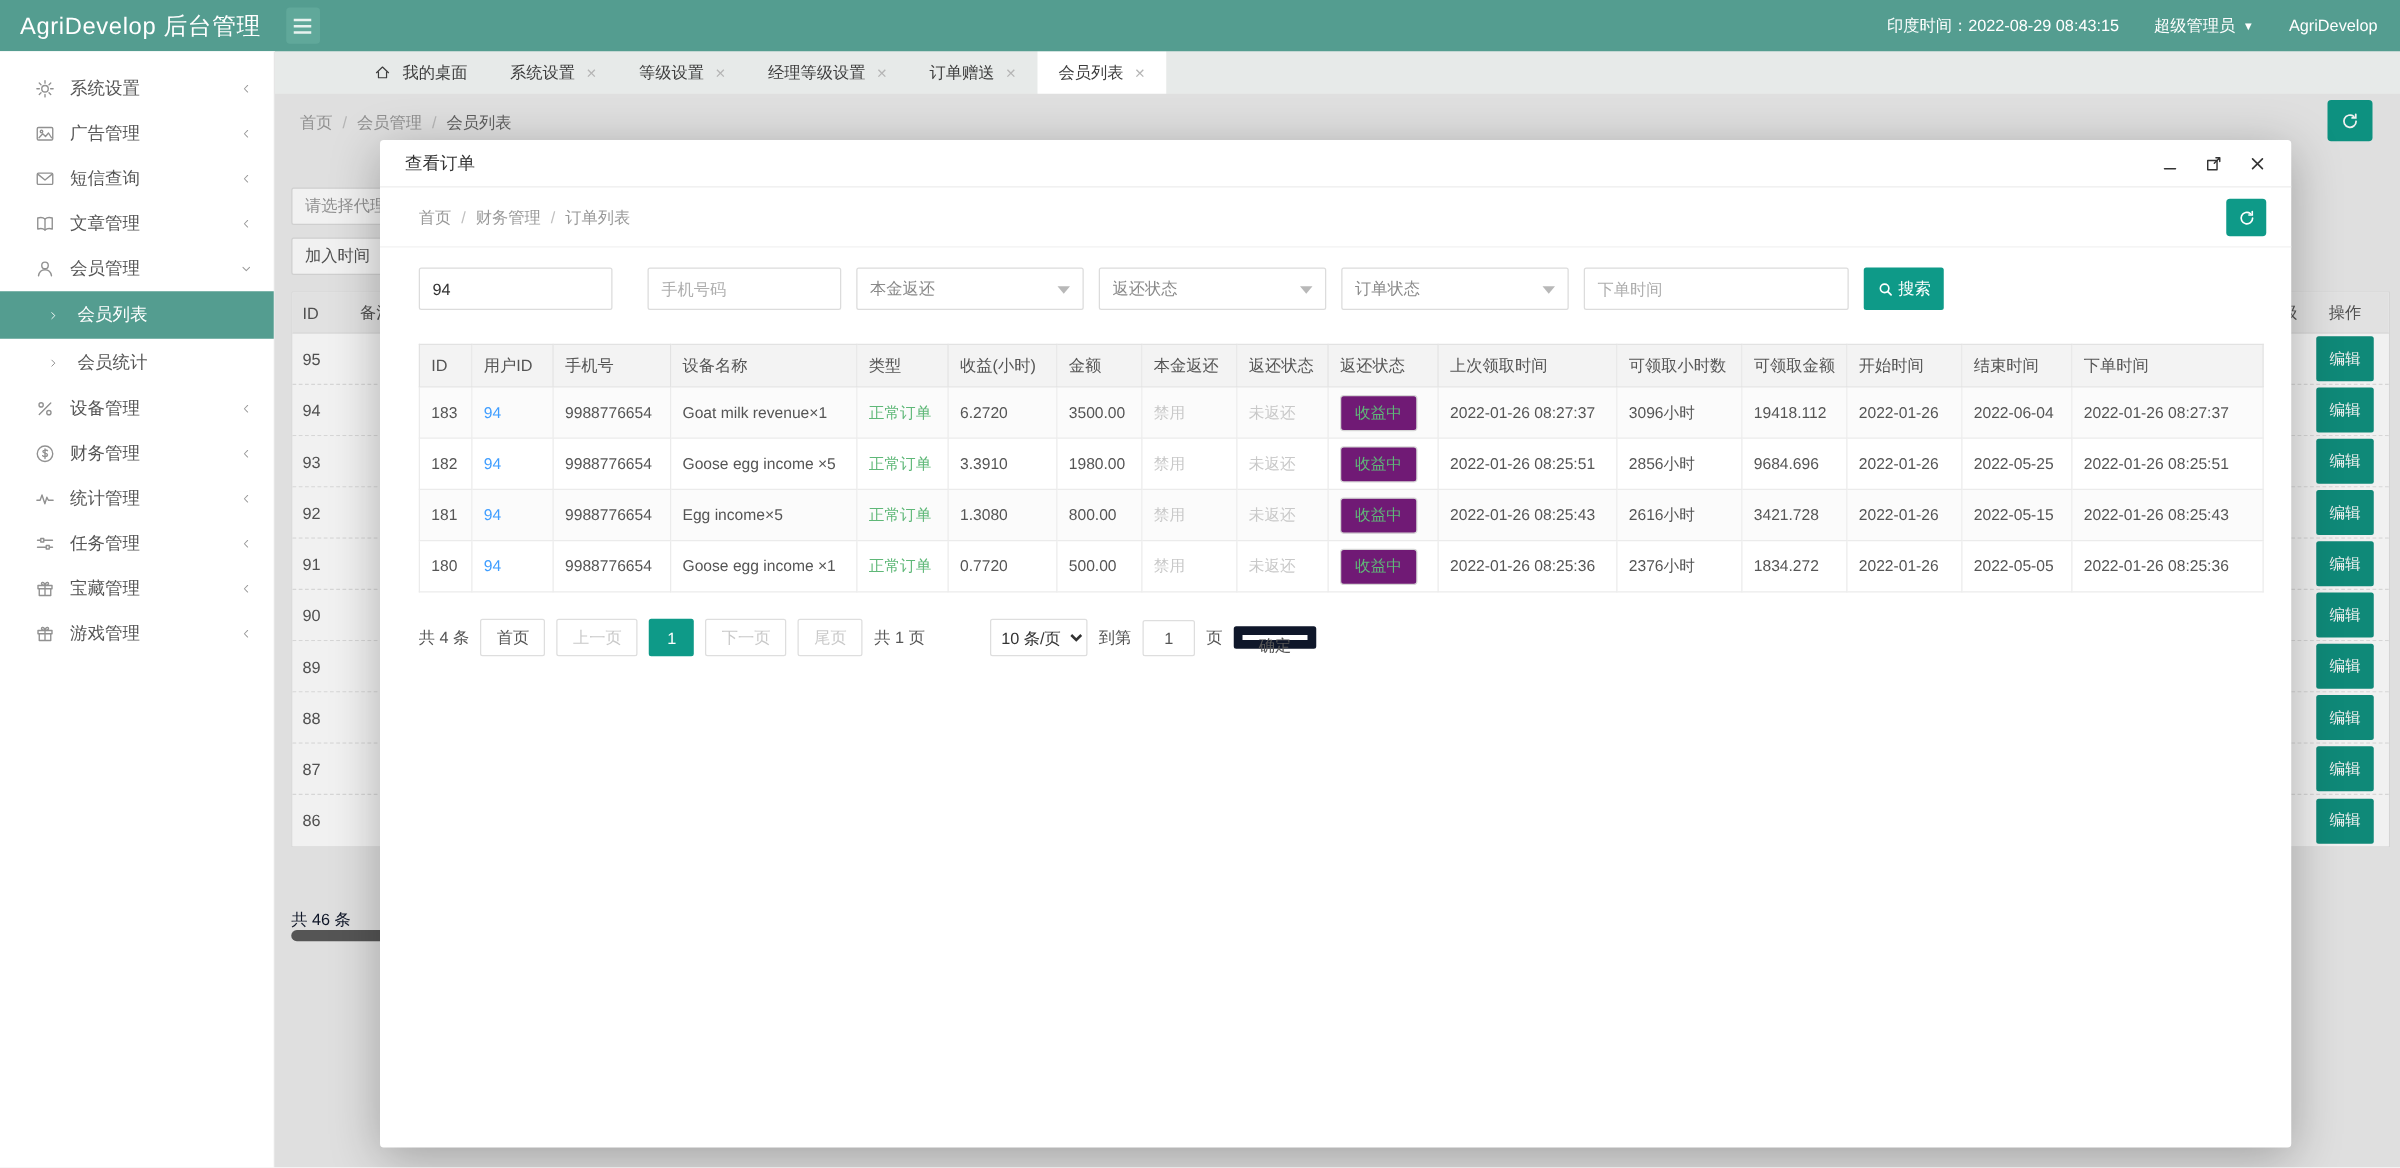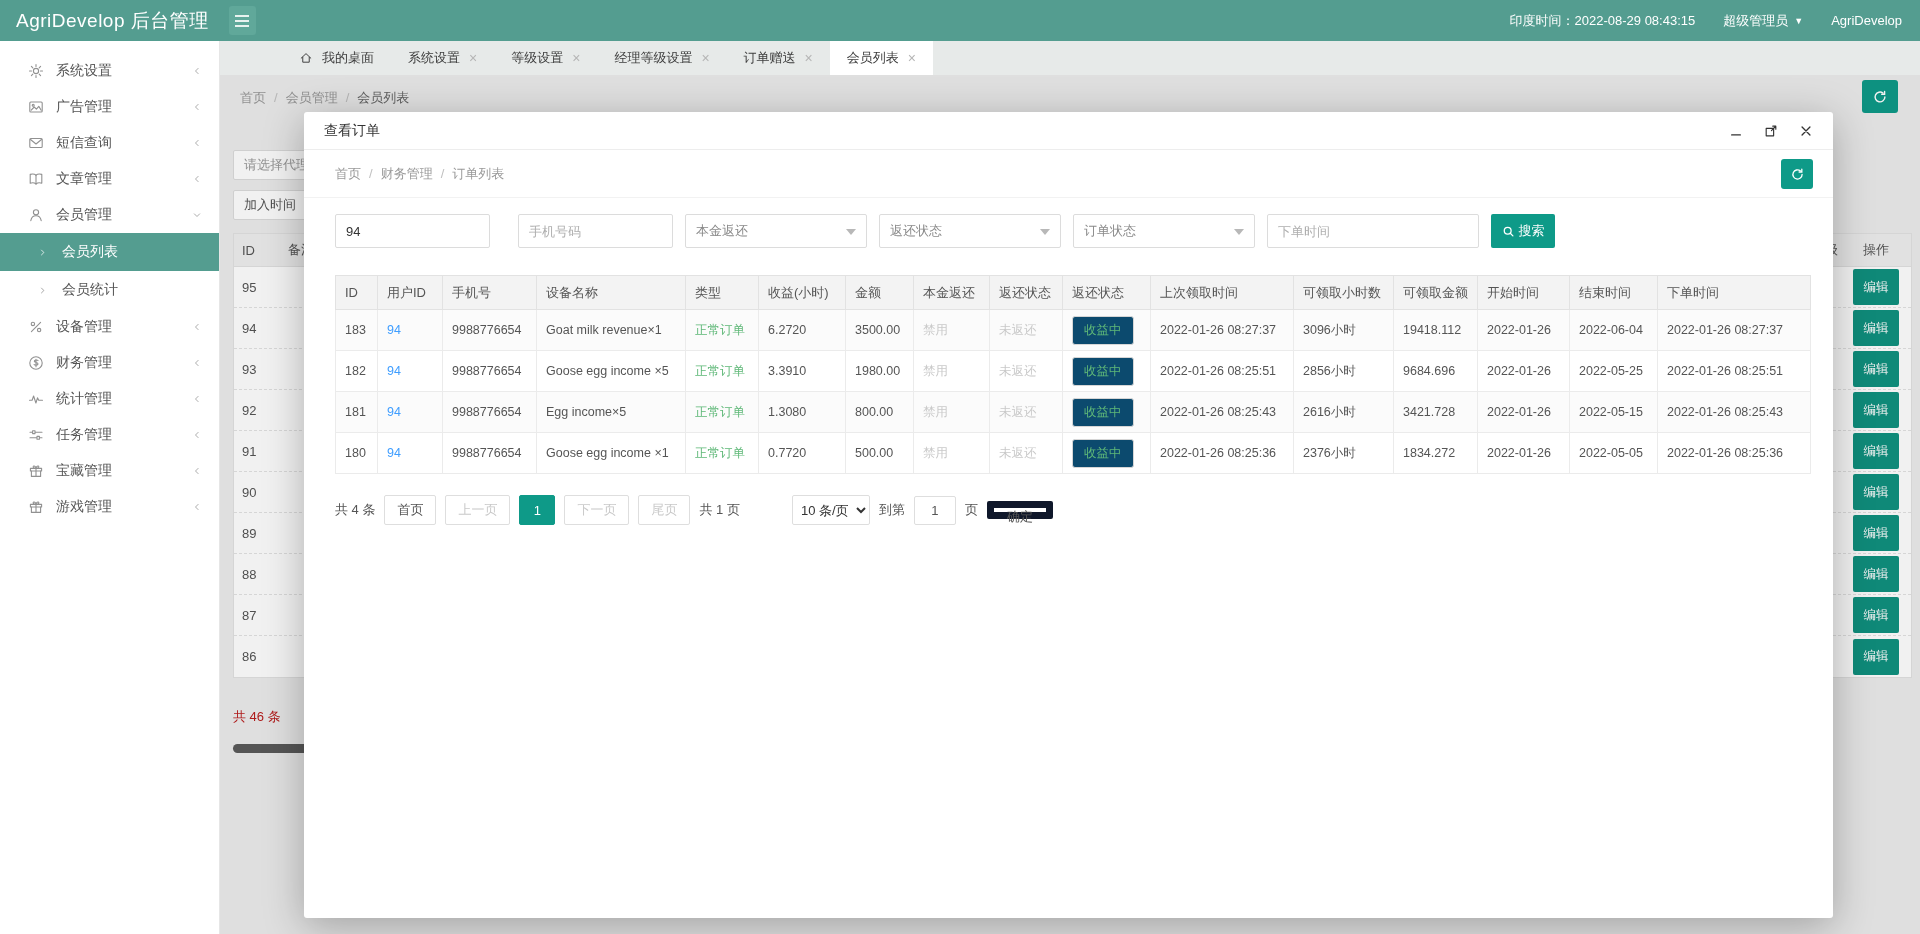--- a/index.html
+++ b/index.html
@@ -45,21 +45,21 @@
   .bg-box.jointime { left:233px; top:190px; width:150px; color:#555; }
   .bg-table { position:absolute; left:233px; top:233px; width:1679px; z-index:1; font-size:13px; color:#555; background:#fff; border:1px solid #e2e2e2; }
   .bgt-head { display:flex; height:33px; background:#efefef; align-items:center; border-bottom:1px solid #e2e2e2; color:#555; }
   .bgt-row { display:flex; height:41px; align-items:center; border-bottom:1px dashed #e3e3e3; background:#fff; }
   .bgt-row:last-child { border-bottom:none; }
   .c-id { width:44px; padding-left:8px; }
   .c-remark { flex:1; padding-left:10px; }
   .c-level { width:44px; text-align:right; padding-right:3px; }
   .c-action { width:70px; display:flex; justify-content:center; }
   .edit-btn { width:46px; height:36px; background:#10917f; color:#fff; border:none; border-radius:2px; font-size:12.5px; cursor:pointer; }
-  .bg-total { position:absolute; left:233px; top:708px; z-index:1; color:#b91c1c; }
+  .bg-total { position:absolute; left:233px; top:727px; z-index:1; color:#0f172a; }
   .bg-scroll { position:absolute; left:233px; top:744px; width:624px; height:9px; background:#5a5a5a; border-radius:5px; z-index:1; cursor:grab; }
 
   .dim-overlay { position:absolute; left:220px; top:75px; right:0; bottom:0; background:rgba(0,0,0,.055); z-index:4; pointer-events:none; }
 
   
   .modal { position:absolute; left:304px; top:112px; width:1529px; height:806px; background:#fff; z-index:10; box-shadow:0 8px 40px rgba(0,0,0,.28); border-radius:3px; }
   .m-titlebar { height:38px; display:flex; align-items:center; padding:0 20px; border-bottom:1px solid #ededed; }
   .m-title { font-size:14px; color:#333; }
   .m-controls { margin-left:auto; display:flex; align-items:center; gap:21px; color:#333; }
   .m-ctrl { background:none; border:none; color:#333; cursor:pointer; display:flex; padding:0; }
@@ -75,21 +75,21 @@
   .f-sel .sel-caret { position:absolute; right:10px; top:14px; width:0; height:0; border-left:5px solid transparent; border-right:5px solid transparent; border-top:6px solid #b8b8b8; }
   .m-search { width:64px; height:34px; background:#0e9a88; color:#fff; border:none; border-radius:2px; display:flex; align-items:center; justify-content:center; gap:4px; font-size:13px; cursor:pointer; font-family:inherit; }
 
   .m-table { table-layout:fixed; width:1475px; margin-left:31px; border-collapse:collapse; }
   .m-table th { height:34px; background:#f3f3f3; border:1px solid #e2e2e2; font-weight:400; font-size:13px; color:#555; text-align:left; padding-left:9px; white-space:nowrap; overflow:hidden; }
   .m-table td { height:41px; border:1px solid #ebebeb; font-size:12.5px; color:#555; padding-left:9px; white-space:nowrap; overflow:hidden; }
   .m-table tbody tr:nth-child(odd) td { background:#fbfbfb; }
   .cell-link { color:#409eff; text-decoration:none; cursor:pointer; }
   .cell-green { color:#5fb878; }
   .cell-mute { color:#c9c9c9; }
-  .st-btn { display:inline-block; padding:5px 11px; border:1px solid #d6d6d6; border-radius:3px; color:#5fb878; background:#0c4a6e; font-size:12.5px; cursor:pointer; font-family:inherit; }
+  .st-btn { display:inline-block; padding:5px 11px; border:1px solid #d6d6d6; border-radius:3px; color:#5fb878; background:#701a75; font-size:12.5px; cursor:pointer; font-family:inherit; }
 
   .m-pag { display:flex; align-items:center; gap:9px; margin:21px 0 0 31px; font-size:13px; color:#555; }
   .pg-btn { min-width:46px; padding:0 12px; height:30px; border:1px solid #dedede; background:#fff; border-radius:2px; color:#555; font-size:13px; cursor:pointer; font-family:inherit; }
   .pg-btn.disabled { color:#c9c9c9; cursor:default; }
   .pg-btn.cur { background:#0e9a88; border-color:#0e9a88; color:#fff; min-width:36px; }
   .pg-size { height:30px; border:1px solid #dedede; border-radius:2px; background:#fff; color:#333; font-size:13px; padding:0 4px; font-family:inherit;margin-left:43px; }
   .pg-goto-input { width:42px; height:29px; border:1px solid #dedede; border-radius:2px; text-align:center; font-size:13px; color:#555; font-family:inherit; }
   .pg-confirm { height:18px; padding:0 13px; border:7px solid #0f172a; background:#fff; border-radius:2px; font-size:13px; color:#555; cursor:pointer; font-family:inherit; }
 </style>
 </head>

